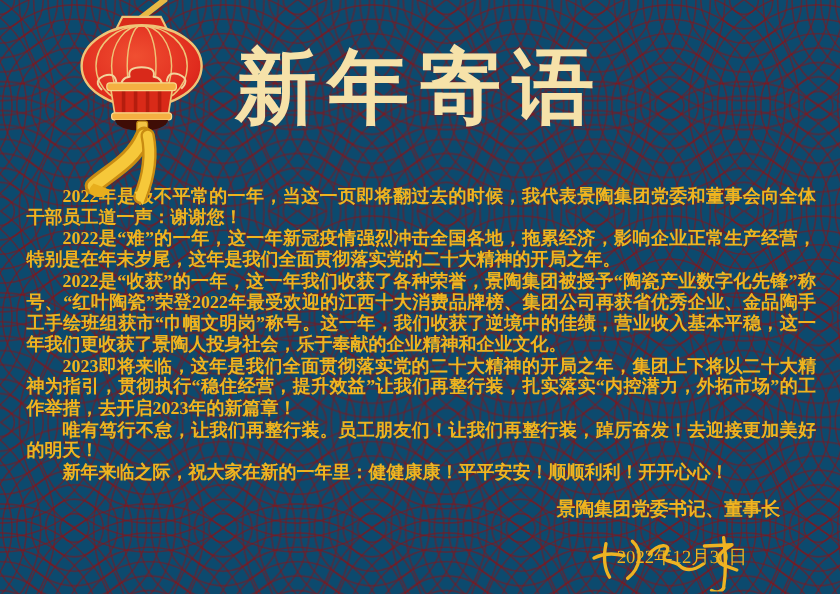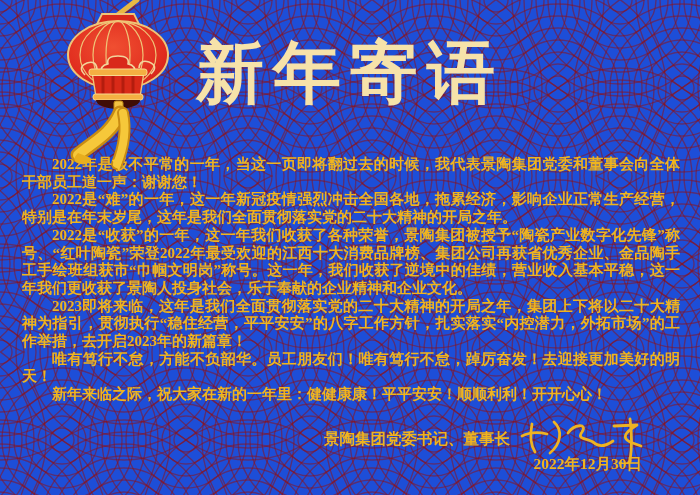--- a/index.html
+++ b/index.html
@@ -1,42 +1,42 @@
 <!DOCTYPE html>
 <html><head>
 <meta charset="utf-8">
 <style>
   html,body{margin:0;padding:0;background:#333;}
   #poster{
     position:relative;width:700px;height:495px;overflow:hidden;
-    background:#1d4ed8;
+    background:#0c4a6e;
     font-family:"Liberation Serif", serif;
   }
   .bg-pattern{position:absolute;left:0;top:0;z-index:0;}
   .lantern{position:absolute;left:45px;top:0;z-index:3;}
   .title{
     position:absolute;top:38px;left:0;right:0;z-index:2;
     text-align:center;font-size:68px;line-height:1.05;font-weight:bold;
     letter-spacing:9px;color:#f6e2a9;
   }
   .body-text{
     position:absolute;top:156px;left:22px;right:20px;z-index:2;
     color:#efb41f;font-weight:bold;font-size:15px;
   }
   .body-text p{
     margin:0;text-indent:2em;text-align:justify;line-height:17.7px;
   }
   .sig-row{
     position:absolute;top:414px;right:50px;z-index:2;
-    display:flex;align-items:center;gap:8px;
+    display:flex;align-items:center;gap:8px;flex-direction:column;
   }
   .sig-role{color:#efb41f;font-weight:bold;font-size:15.5px;white-space:nowrap;}
   .date-line{
     position:absolute;top:454px;right:58px;width:128px;z-index:2;
-    text-align:right;color:#efb41f;font-weight:bold;font-size:15.5px;
+    text-align:left;color:#efb41f;font-weight:normal;font-size:15.5px;
   }
 </style>
 </head>
 <body>
 
 <div id="poster">
 
   <svg class="bg-pattern" width="700" height="495" viewBox="0 0 700 495">
     <defs>
       <g id="rings" fill="none" stroke="#900d10" stroke-width="1.4" opacity="0.5">
@@ -103,22 +103,22 @@
     <path d="M78,113 C82,132 78,149 72,164" fill="none" stroke="#f6c83a" stroke-width="8" stroke-linecap="round"></path>
     <path d="M67,160 l11,-2 l-4,13 z" fill="#f6c83a"></path>
   </svg>
 
   <div class="title">新年寄语</div>
 
   <div class="body-text">
     <p>2022年是极不平常的一年，当这一页即将翻过去的时候，我代表景陶集团党委和董事会向全体干部员工道一声：谢谢您！</p>
     <p>2022是“难”的一年，这一年新冠疫情强烈冲击全国各地，拖累经济，影响企业正常生产经营，特别是在年末岁尾，这年是我们全面贯彻落实党的二十大精神的开局之年。</p>
     <p>2022是“收获”的一年，这一年我们收获了各种荣誉，景陶集团被授予“陶瓷产业数字化先锋”称号、“红叶陶瓷”荣登2022年最受欢迎的江西十大消费品牌榜、集团公司再获省优秀企业、金品陶手工手绘班组获市“巾帼文明岗”称号。这一年，我们收获了逆境中的佳绩，营业收入基本平稳，这一年我们更收获了景陶人投身社会，乐于奉献的企业精神和企业文化。</p>
-    <p>2023即将来临，这年是我们全面贯彻落实党的二十大精神的开局之年，集团上下将以二十大精神为指引，贯彻执行“稳住经营，平平安安”的八字工作方针，扎实落实“内控潜力，外拓市场”的工作举措，去开启2023年的新篇章！</p>
-    <p>唯有笃行不怠，方能不负韶华。员工朋友们！唯有笃行不怠，踔厉奋发！去迎接更加美好的明天！</p>
+    <p>2023即将来临，这年是我们全面贯彻落实党的二十大精神的开局之年，集团上下将以二十大精神为指引，贯彻执行“稳住经营，提升效益”让我们再整行装，扎实落实“内控潜力，外拓市场”的工作举措，去开启2023年的新篇章！</p>
+    <p>唯有笃行不怠，让我们再整行装。员工朋友们！让我们再整行装，踔厉奋发！去迎接更加美好的明天！</p>
     <p>新年来临之际，祝大家在新的一年里：健健康康！平平安安！顺顺利利！开开心心！</p>
   </div>
 
   <div class="sig-row">
     <span class="sig-role">景陶集团党委书记、董事长</span>
     <svg width="132" height="50" viewBox="0 0 132 50">
       <g fill="none" stroke="#eeb322" stroke-width="2.8" stroke-linecap="round" stroke-linejoin="round">
         <path d="M14,10 C12,20 12,30 17,38"></path>
         <path d="M4,22 C12,18 21,18 29,20"></path>
         <path d="M36,8 C45,16 43,30 32,39"></path>

